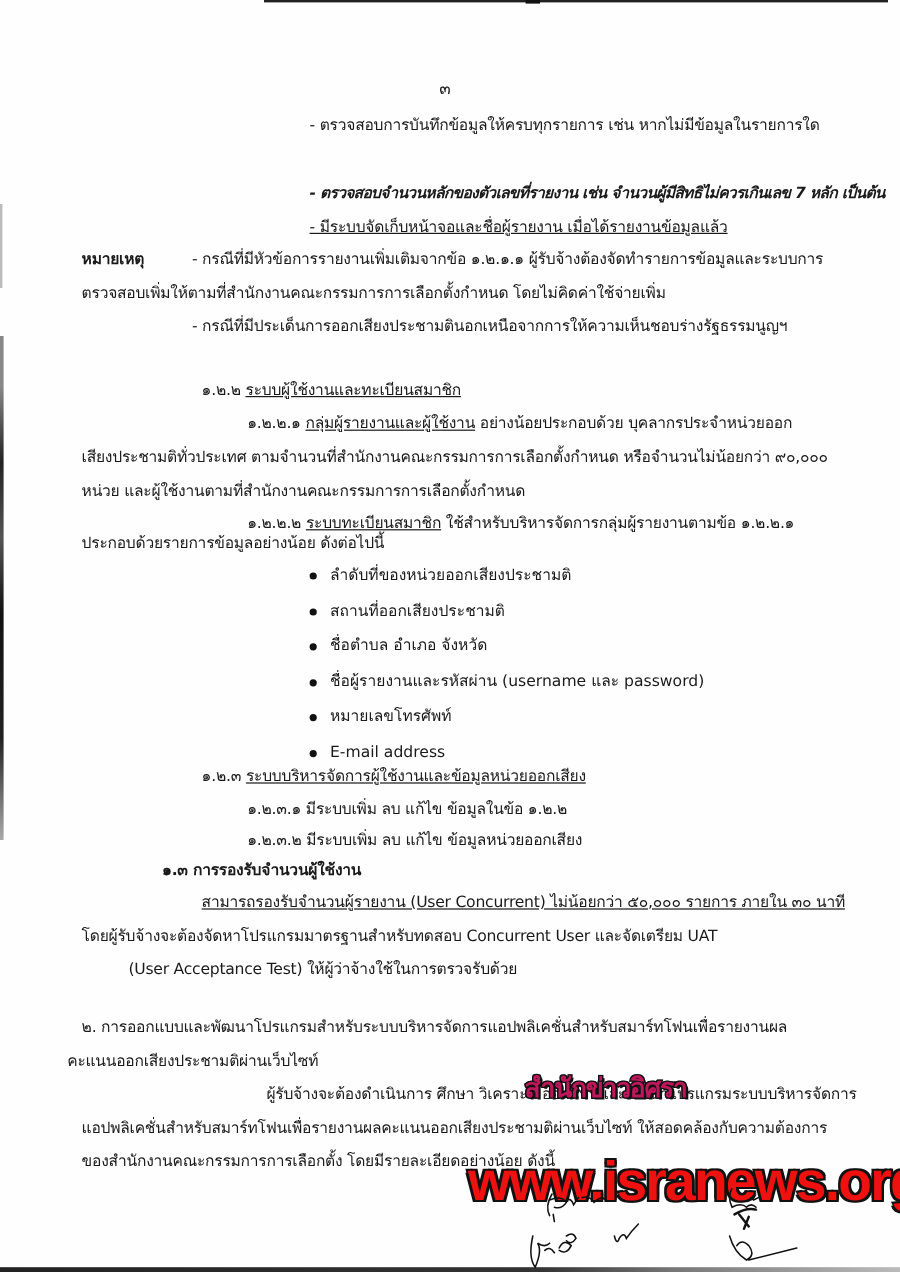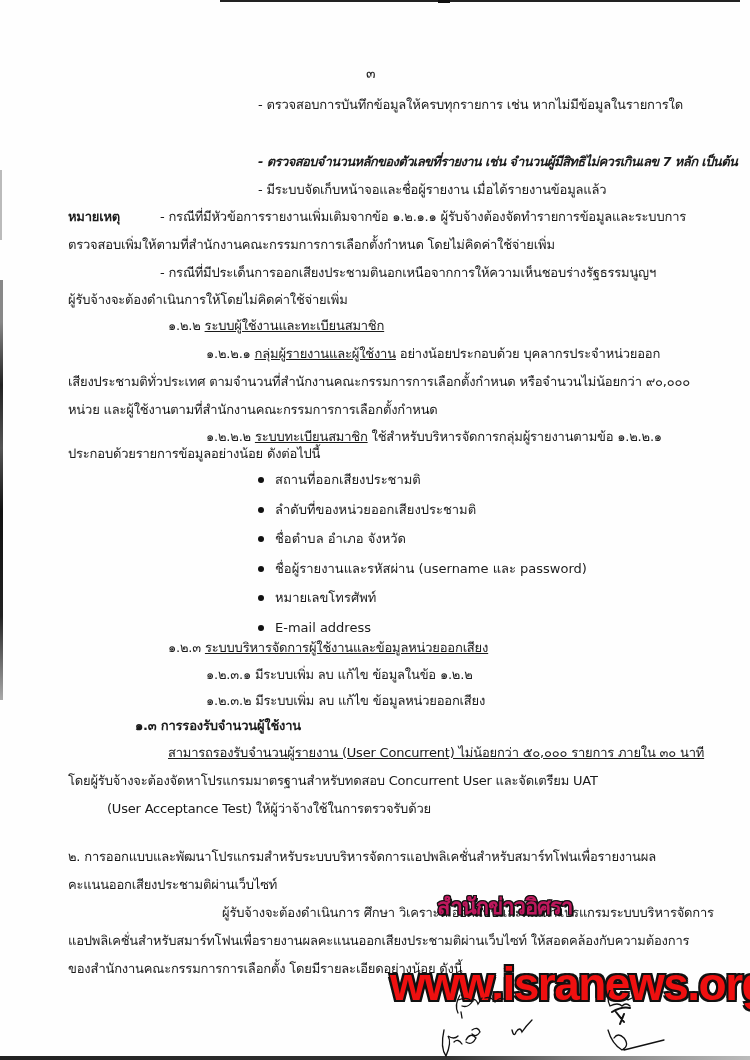--- a/index.html
+++ b/index.html
@@ -119,27 +119,26 @@
   <div class="top-edge"></div>
   <div class="top-edge-dark"></div>
   <div class="left-edge-top"></div>
   <div class="left-edge"></div>
   <div class="bottom-edge"></div>
 
   <div class="page-num">๓</div>
 
   <div class="line" style="left:258px; top:97px;">- ตรวจสอบการบันทึกข้อมูลให้ครบทุกรายการ   เช่น หากไม่มีข้อมูลในรายการใด</div>
   <div class="line italic-bold" style="left:258px; top:154px;">- ตรวจสอบจำนวนหลักของตัวเลขที่รายงาน เช่น จำนวนผู้มีสิทธิไม่ควรเกินเลข 7 หลัก เป็นต้น</div>
-  <div class="line" style="left:258px; top:182px;">- มีระบบจัดเก็บหน้าจอและชื่อผู้รายงาน เมื่อได้รายงานข้อมูลแล้ว</div>
+  <div class="line" style="left:258px; top:182px;text-decoration:underline;">- มีระบบจัดเก็บหน้าจอและชื่อผู้รายงาน เมื่อได้รายงานข้อมูลแล้ว</div>
 
   <div class="line bold" style="left:68px; top:209px;">หมายเหตุ</div>
   <div class="line" style="left:160px; top:209px;">- กรณีที่มีหัวข้อการรายงานเพิ่มเติมจากข้อ ๑.๒.๑.๑ ผู้รับจ้างต้องจัดทำรายการข้อมูลและระบบการ</div>
   <div class="line" style="left:68px; top:237px;">ตรวจสอบเพิ่มให้ตามที่สำนักงานคณะกรรมการการเลือกตั้งกำหนด โดยไม่คิดค่าใช้จ่ายเพิ่ม</div>
   <div class="line" style="left:160px; top:265px;">- กรณีที่มีประเด็นการออกเสียงประชามตินอกเหนือจากการให้ความเห็นชอบร่างรัฐธรรมนูญฯ</div>
-  <div class="line" style="left:68px; top:292px;">ผู้รับจ้างจะต้องดำเนินการให้โดยไม่คิดค่าใช้จ่ายเพิ่ม</div>
 
   <div class="line" style="left:168px; top:318px;">
     <span>๑.๒.๒</span>
     <span class="u">ระบบผู้ใช้งานและทะเบียนสมาชิก</span>
   </div>
 
   <div class="line" style="left:206px; top:346px;">
     <span>๑.๒.๒.๑</span>
     <span class="u">กลุ่มผู้รายงานและผู้ใช้งาน</span><span>   อย่างน้อยประกอบด้วย บุคลากรประจำหน่วยออก</span>
   </div>
@@ -148,25 +147,25 @@
 
   <div class="line" style="left:206px; top:429px;">
     <span>๑.๒.๒.๒</span>
     <span class="u">ระบบทะเบียนสมาชิก</span><span> ใช้สำหรับบริหารจัดการกลุ่มผู้รายงานตามข้อ ๑.๒.๒.๑</span>
   </div>
   <div class="line" style="left:68px; top:446px;">ประกอบด้วยรายการข้อมูลอย่างน้อย ดังต่อไปนี้</div>
 
   <ul class="bullet-list">
     <li>
         <span class="bullet-dot"></span>
+        <span>ลำดับที่ของหน่วยออกเสียงประชามติ</span>
+      </li>
+    <li>
+        <span class="bullet-dot"></span>
         <span>สถานที่ออกเสียงประชามติ</span>
-      </li>
-    <li>
-        <span class="bullet-dot"></span>
-        <span>ลำดับที่ของหน่วยออกเสียงประชามติ</span>
       </li>
     <li>
         <span class="bullet-dot"></span>
         <span>ชื่อตำบล อำเภอ จังหวัด</span>
       </li>
     <li>
         <span class="bullet-dot"></span>
         <span>ชื่อผู้รายงานและรหัสผ่าน (username และ password)</span>
       </li>
     <li>
@@ -185,21 +184,21 @@
   </div>
   <div class="line" style="left:206px; top:667px;">๑.๒.๓.๑ มีระบบเพิ่ม ลบ แก้ไข ข้อมูลในข้อ ๑.๒.๒</div>
   <div class="line" style="left:206px; top:693px;">๑.๒.๓.๒ มีระบบเพิ่ม ลบ แก้ไข ข้อมูลหน่วยออกเสียง</div>
 
   <div class="line bold" style="left:135px; top:718px;">๑.๓ การรองรับจำนวนผู้ใช้งาน</div>
   <div class="line u" style="left:168px; top:745px;">สามารถรองรับจำนวนผู้รายงาน (User Concurrent) ไม่น้อยกว่า ๕๐,๐๐๐ รายการ ภายใน ๓๐ นาที</div>
   <div class="line" style="left:68px; top:773px;">โดยผู้รับจ้างจะต้องจัดหาโปรแกรมมาตรฐานสำหรับทดสอบ Concurrent   User   และจัดเตรียม UAT</div>
   <div class="line" style="left:68px; top:801px;margin-left:39px;">(User Acceptance Test) ให้ผู้ว่าจ้างใช้ในการตรวจรับด้วย</div>
 
   <div class="line" style="left:68px; top:849px;">๒. การออกแบบและพัฒนาโปรแกรมสำหรับระบบบริหารจัดการแอปพลิเคชั่นสำหรับสมาร์ทโฟนเพื่อรายงานผล</div>
-  <div class="line" style="left:68px; top:877px;">คะแนนออกเสียงประชามติผ่านเว็บไซท์</div>
+  <div class="line" style="left:56px; top:877px;">คะแนนออกเสียงประชามติผ่านเว็บไซท์</div>
   <div class="line" style="left:222px; top:905px;">ผู้รับจ้างจะต้องดำเนินการ ศึกษา วิเคราะห์ ออกแบบและพัฒนาโปรแกรมระบบบริหารจัดการ</div>
   <div class="line" style="left:68px; top:933px;">แอปพลิเคชั่นสำหรับสมาร์ทโฟนเพื่อรายงานผลคะแนนออกเสียงประชามติผ่านเว็บไซท์ ให้สอดคล้องกับความต้องการ</div>
   <div class="line" style="left:68px; top:961px;">ของสำนักงานคณะกรรมการการเลือกตั้ง โดยมีรายละเอียดอย่างน้อย ดังนี้</div>
 
   <div class="wm-thai">สำนักข่าวอิศรา</div>
   <div class="wm-url">www.isranews.org</div>
 
   <svg class="signatures" viewBox="0 0 300 70" fill="none" stroke="#111" stroke-width="1.3" stroke-linecap="round">
     <path d="M30 5 q-6 10 -2 18 M28 10 q10 -4 14 2 q-4 6 -10 4 M42 10 q4 -2 6 4 l4 -6 M55 8 q6 -2 10 4 q6 -6 10 -2"></path>
     <path d="M31 22 l1 6"></path>

